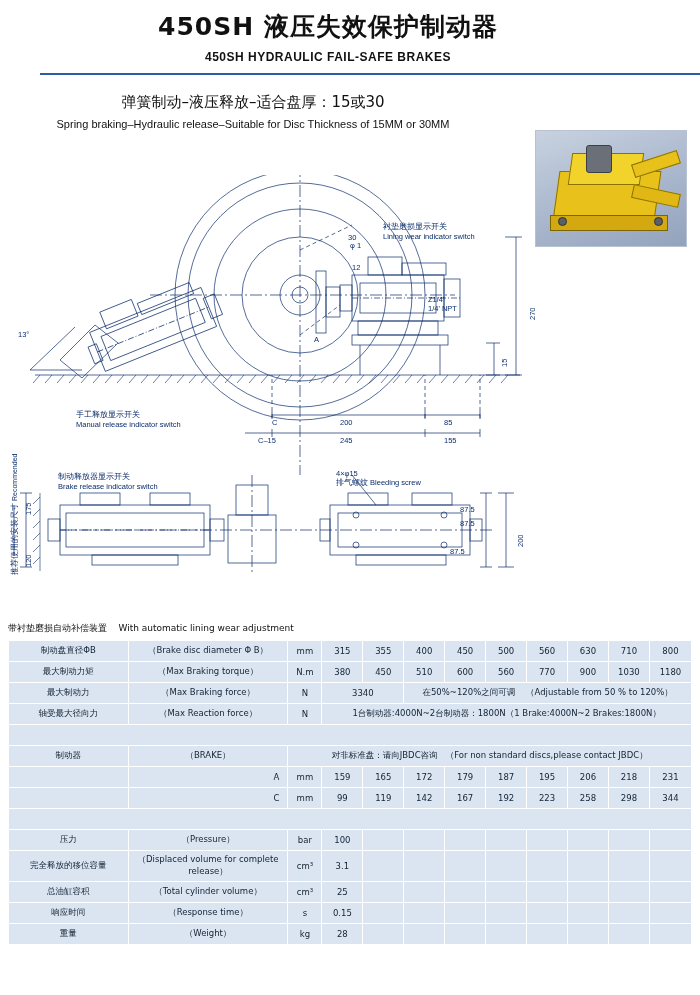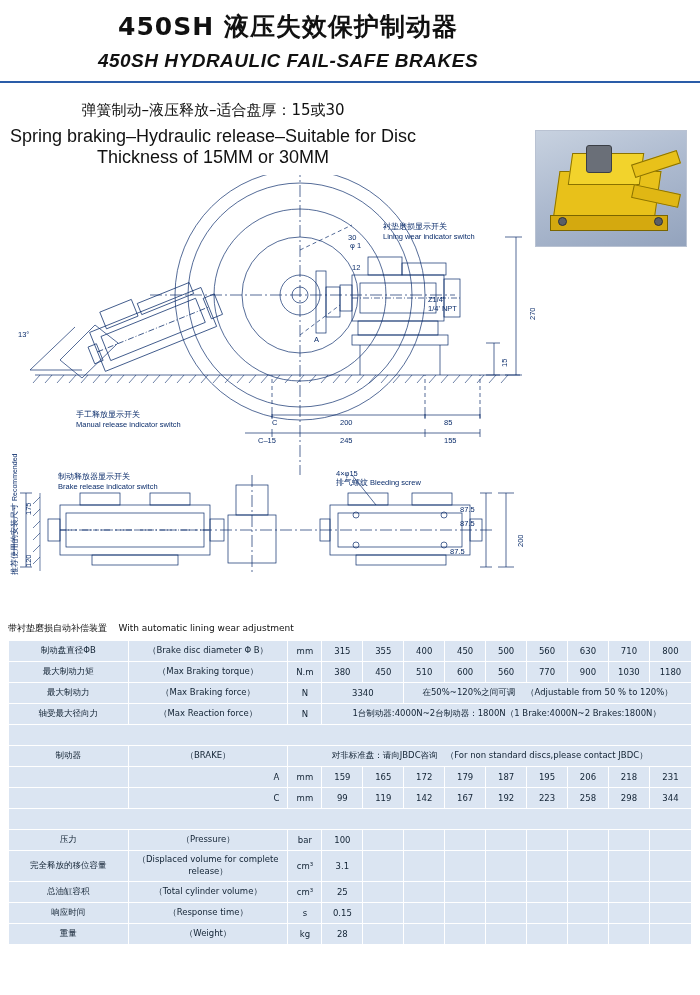--- a/index.html
+++ b/index.html
@@ -4,58 +4,57 @@
 <style>
   html,body{margin:0;padding:0;}
   body{
     width:700px;height:995px;
     background:#ffffff;
     font-family:"Liberation Sans", sans-serif;
     color:#1a1a1a;
     position:relative;
     overflow:hidden;
   }
-  .page{position:relative;width:576px;height:995px;}
+  .page{position:relative;width:576px;height:995px;padding-left:40px;}
 
   
   .header{
     text-align:center;
     padding-top:10px;
   }
   .title-cn{
     font-size:25px;
     font-weight:bold;
     letter-spacing:1px;
     color:#111;
     font-family:"DejaVu Sans", sans-serif;
   }
   .title-en{
-    font-size:19px;
+    font-size:12px;
     font-weight:bold;
     letter-spacing:.5px;
     margin-top:7px;
     color:#111;
     font-family:"Liberation Sans", sans-serif;
-    font-style:italic;
   }
   .header-rule{
     margin-top:9px;
     height:2px;
     background:#2a5ca8;
     width:700px;
   }
 
   
   .subtitle{
     text-align:center;
     margin-top:18px;
     padding-right:150px;
   }
   .sub-cn{font-size:15px;color:#111;font-family:"DejaVu Sans",sans-serif;}
-  .sub-en{font-size:18px;color:#111;margin-top:6px;}
+  .sub-en{font-size:11px;color:#111;margin-top:6px;}
 
   
   .photo{
     position:absolute;
     left:535px;top:130px;
     width:150px;height:115px;
     background:#cfd6e2;
     border:1px solid #b9c2d2;
     overflow:hidden;
   }

